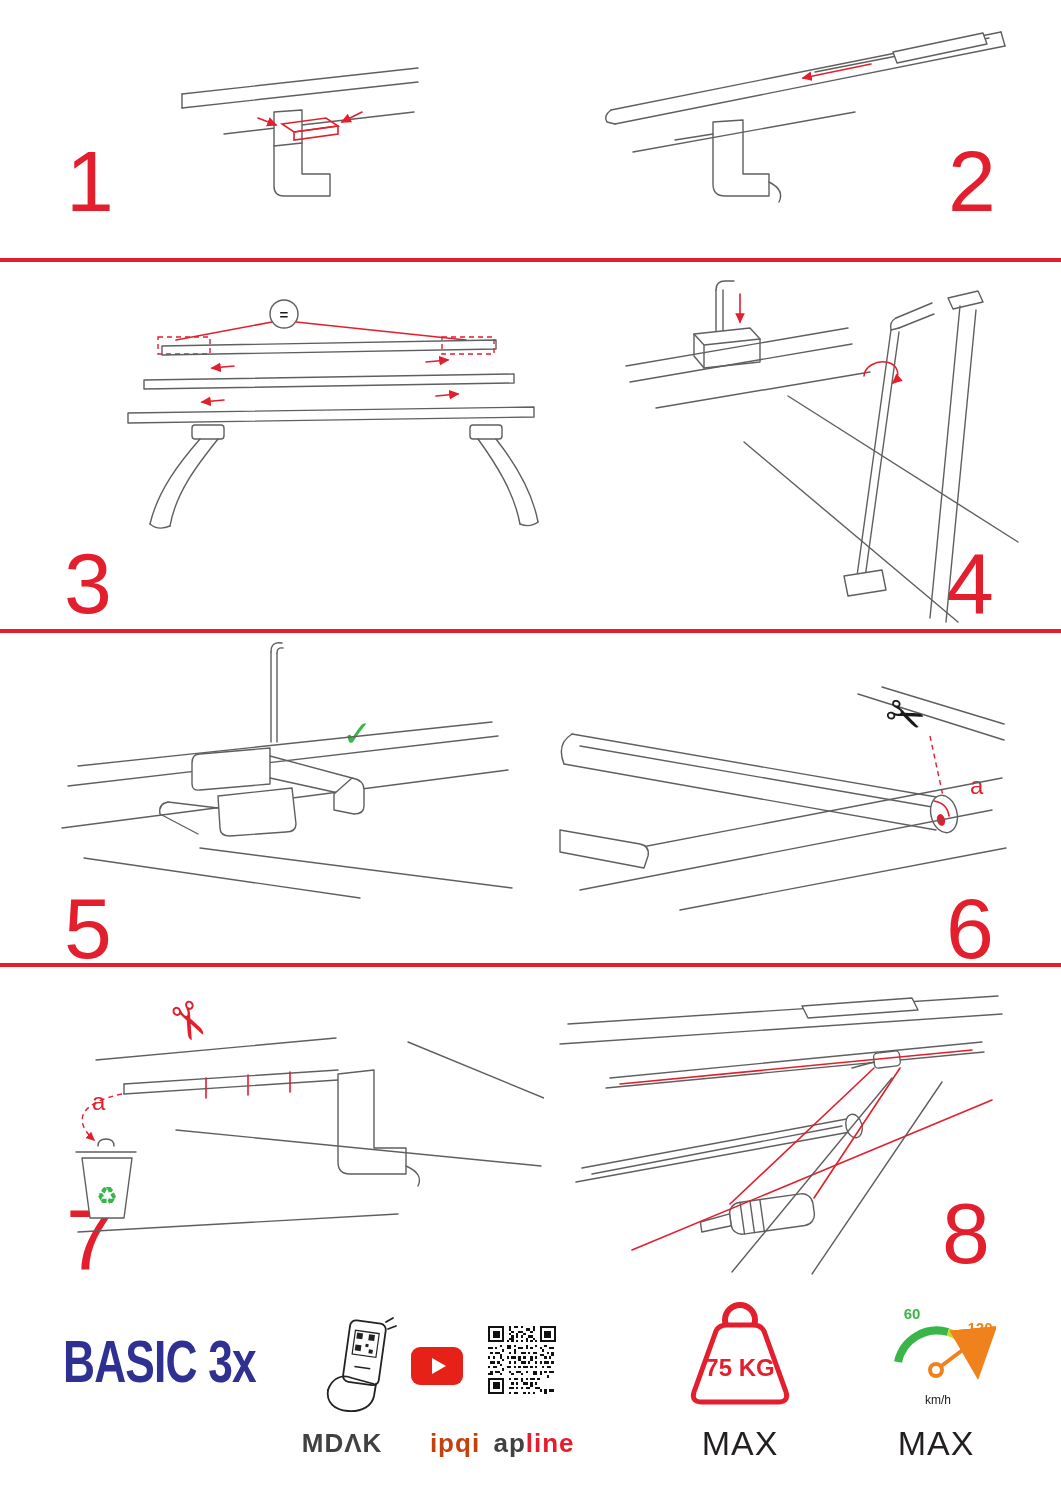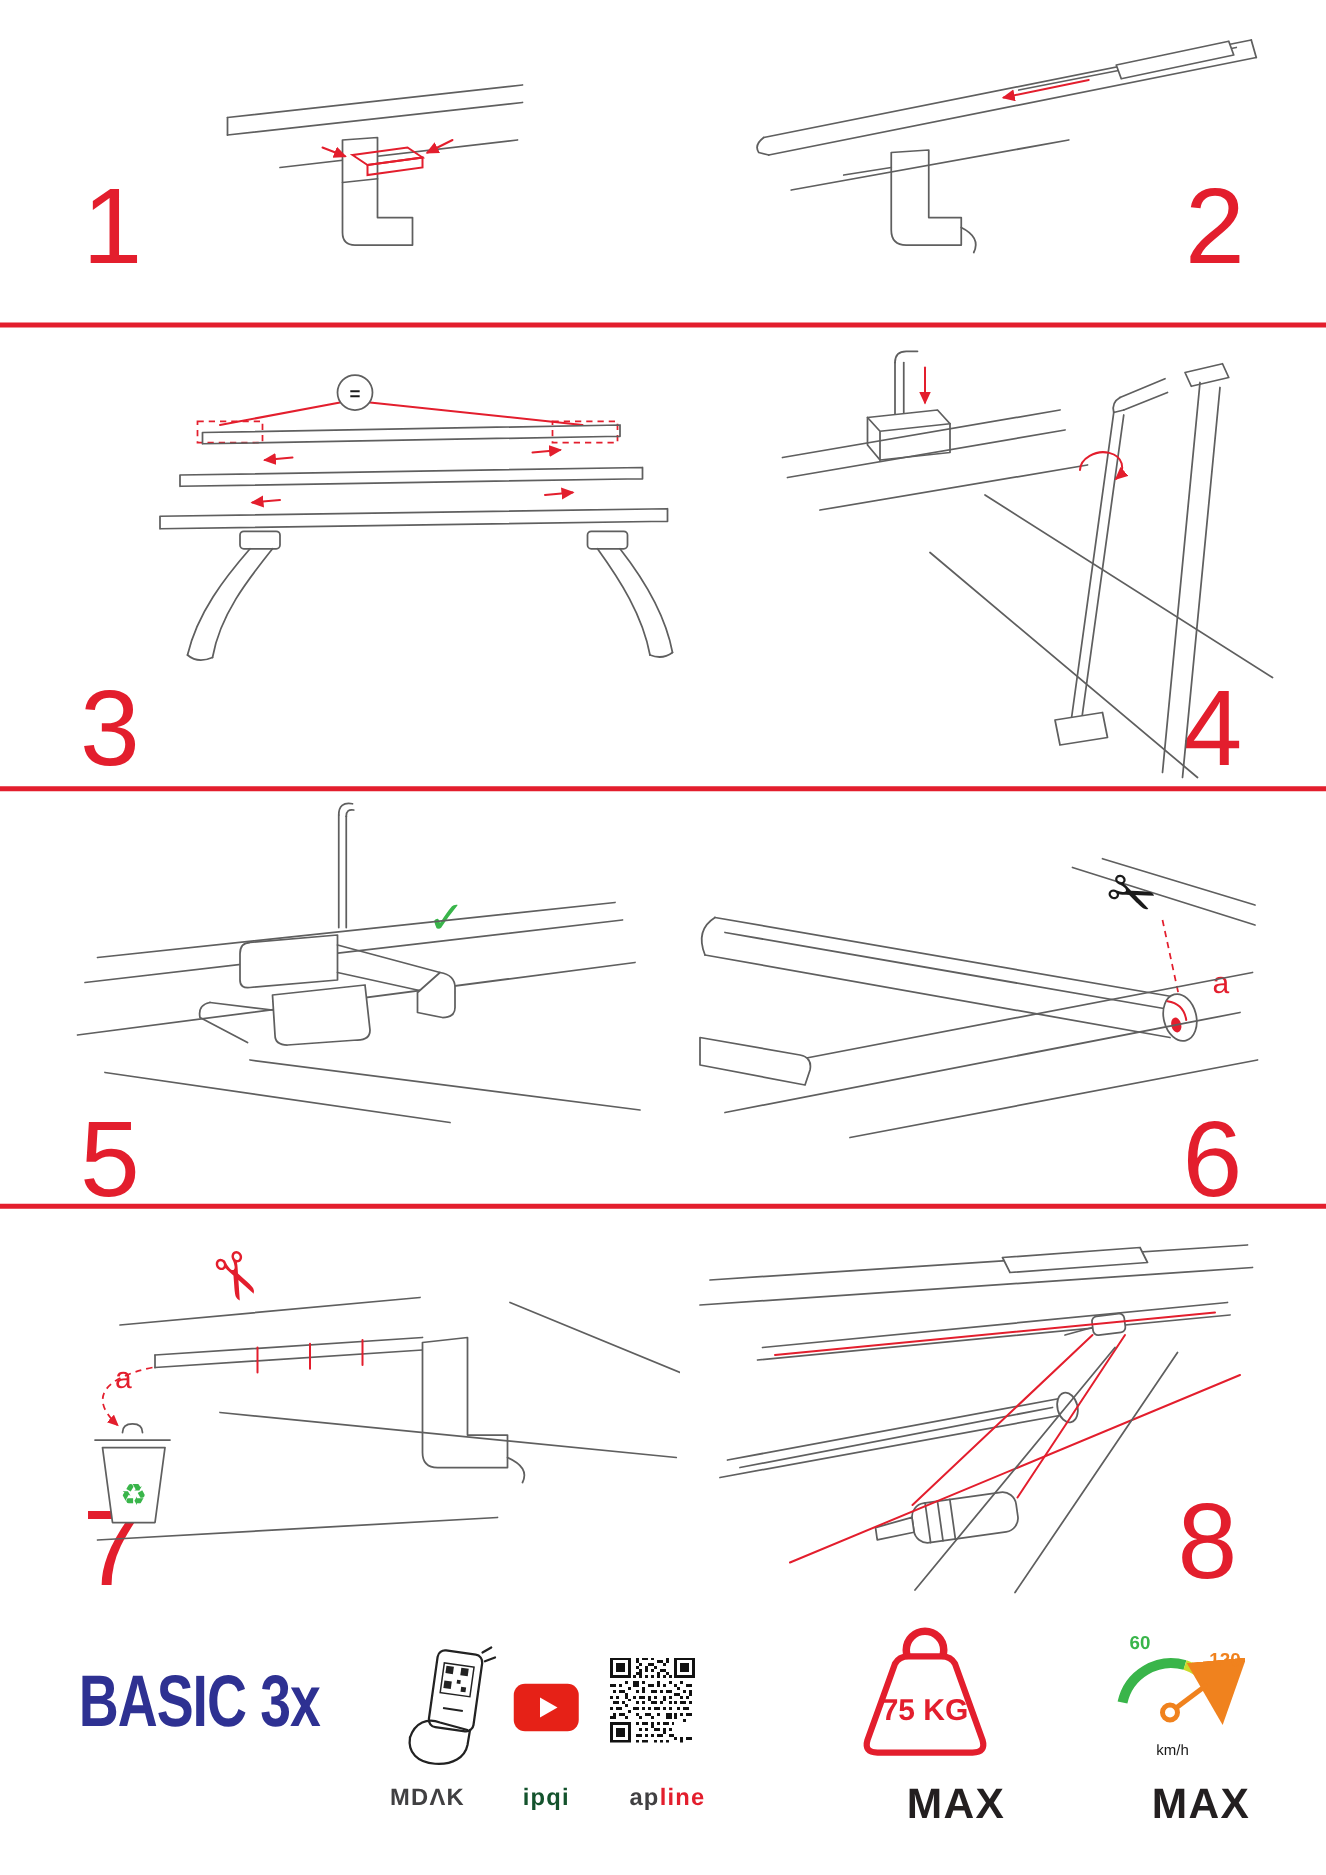--- a/index.html
+++ b/index.html
@@ -23,22 +23,22 @@
   .t-rec{font:400 24px "DejaVu Sans",sans-serif;fill:#39b54a}
   .wtext{font:700 24px "Liberation Sans",sans-serif;fill:#e31e2d}
   .sp-green{font:700 15px "Liberation Sans",sans-serif;fill:#39b54a}
   .sp-orange{font:700 15px "Liberation Sans",sans-serif;fill:#f0821e}
   .sp-unit{font:400 12px "Liberation Sans",sans-serif;fill:#1a1a1a}
   
   .brand-title{position:absolute;left:63px;top:1332px;font-size:54px;line-height:1;font-weight:700;color:#2e3192;letter-spacing:-1px;transform:scale(.82,1.08);transform-origin:left top;white-space:nowrap}
   .brand-sub{position:absolute;left:66px;top:1420px;font-size:31px;font-weight:700;white-space:nowrap}
   .sub-black{color:#1b1b1b}
   .sub-red,.red-text{color:#e31e2d}
-  .plabel{position:absolute;top:1428px;text-align:center;font-size:19px;font-weight:600;color:#414042;letter-spacing:1px;white-space:nowrap}
-  .max-label{position:absolute;top:1424px;text-align:right;font-size:34px;font-weight:700;color:#231f20;letter-spacing:1px}
+  .plabel{position:absolute;top:1428px;text-align:center;font-size:26px;font-weight:600;color:#414042;letter-spacing:1px;white-space:nowrap}
+  .max-label{position:absolute;top:1424px;text-align:center;font-size:34px;font-weight:400;color:#231f20;letter-spacing:1px}
 </style>
 </head>
 <body>
 
 <div class="page">
 
   <svg width="0" height="0" style="position:absolute">
     <defs>
       <marker id="arrR" markerWidth="8" markerHeight="8" refX="5.5" refY="3" orient="auto">
         <path d="M0,0 L6.5,3 L0,6 Z" fill="#e31e2d"></path>
@@ -239,21 +239,21 @@
     <path d="M70 6 L77 2 M72 13 L80 10" stroke="#222" stroke-width="1.8" fill="none" stroke-linecap="round"></path>
     <path d="M12 74 C16 62 26 58 36 62 L58 68" stroke="#222" stroke-width="1.8" fill="none" stroke-linecap="round"></path>
     <path d="M12 74 C10 86 18 94 32 95 C46 96 56 90 58 80 L60 68" stroke="#222" stroke-width="1.8" fill="none" stroke-linecap="round"></path>
   </svg>
   <div class="plabel" style="left:292px;width:100px">MDΛK</div>
 
   <svg class="art" style="left:410px;top:1346px" width="54" height="40" viewBox="0 0 54 40">
     <rect x="1" y="1" width="52" height="38" rx="9" fill="#e62117"></rect>
     <polygon points="22,12 22,28 36,20" fill="#fff"></polygon>
   </svg>
-  <div class="plabel red-text" style="left:402px;width:70px;color:#14532d">ipqi</div>
+  <div class="plabel red-text" style="left:420px;width:70px;color:#c2410c">ipqi</div>
 
   <svg class="art" style="left:488px;top:1326px" width="68" height="68" viewBox="0 0 29 29" shape-rendering="crispEdges">
     <g fill="#111">
       <rect x="0" y="0" width="7" height="7"></rect>
         <rect x="22" y="0" width="7" height="7"></rect>
         <rect x="0" y="22" width="7" height="7"></rect>
     </g>
     <g fill="#fff">
       <rect x="1" y="1" width="5" height="5"></rect>
         <rect x="23" y="1" width="5" height="5"></rect>

